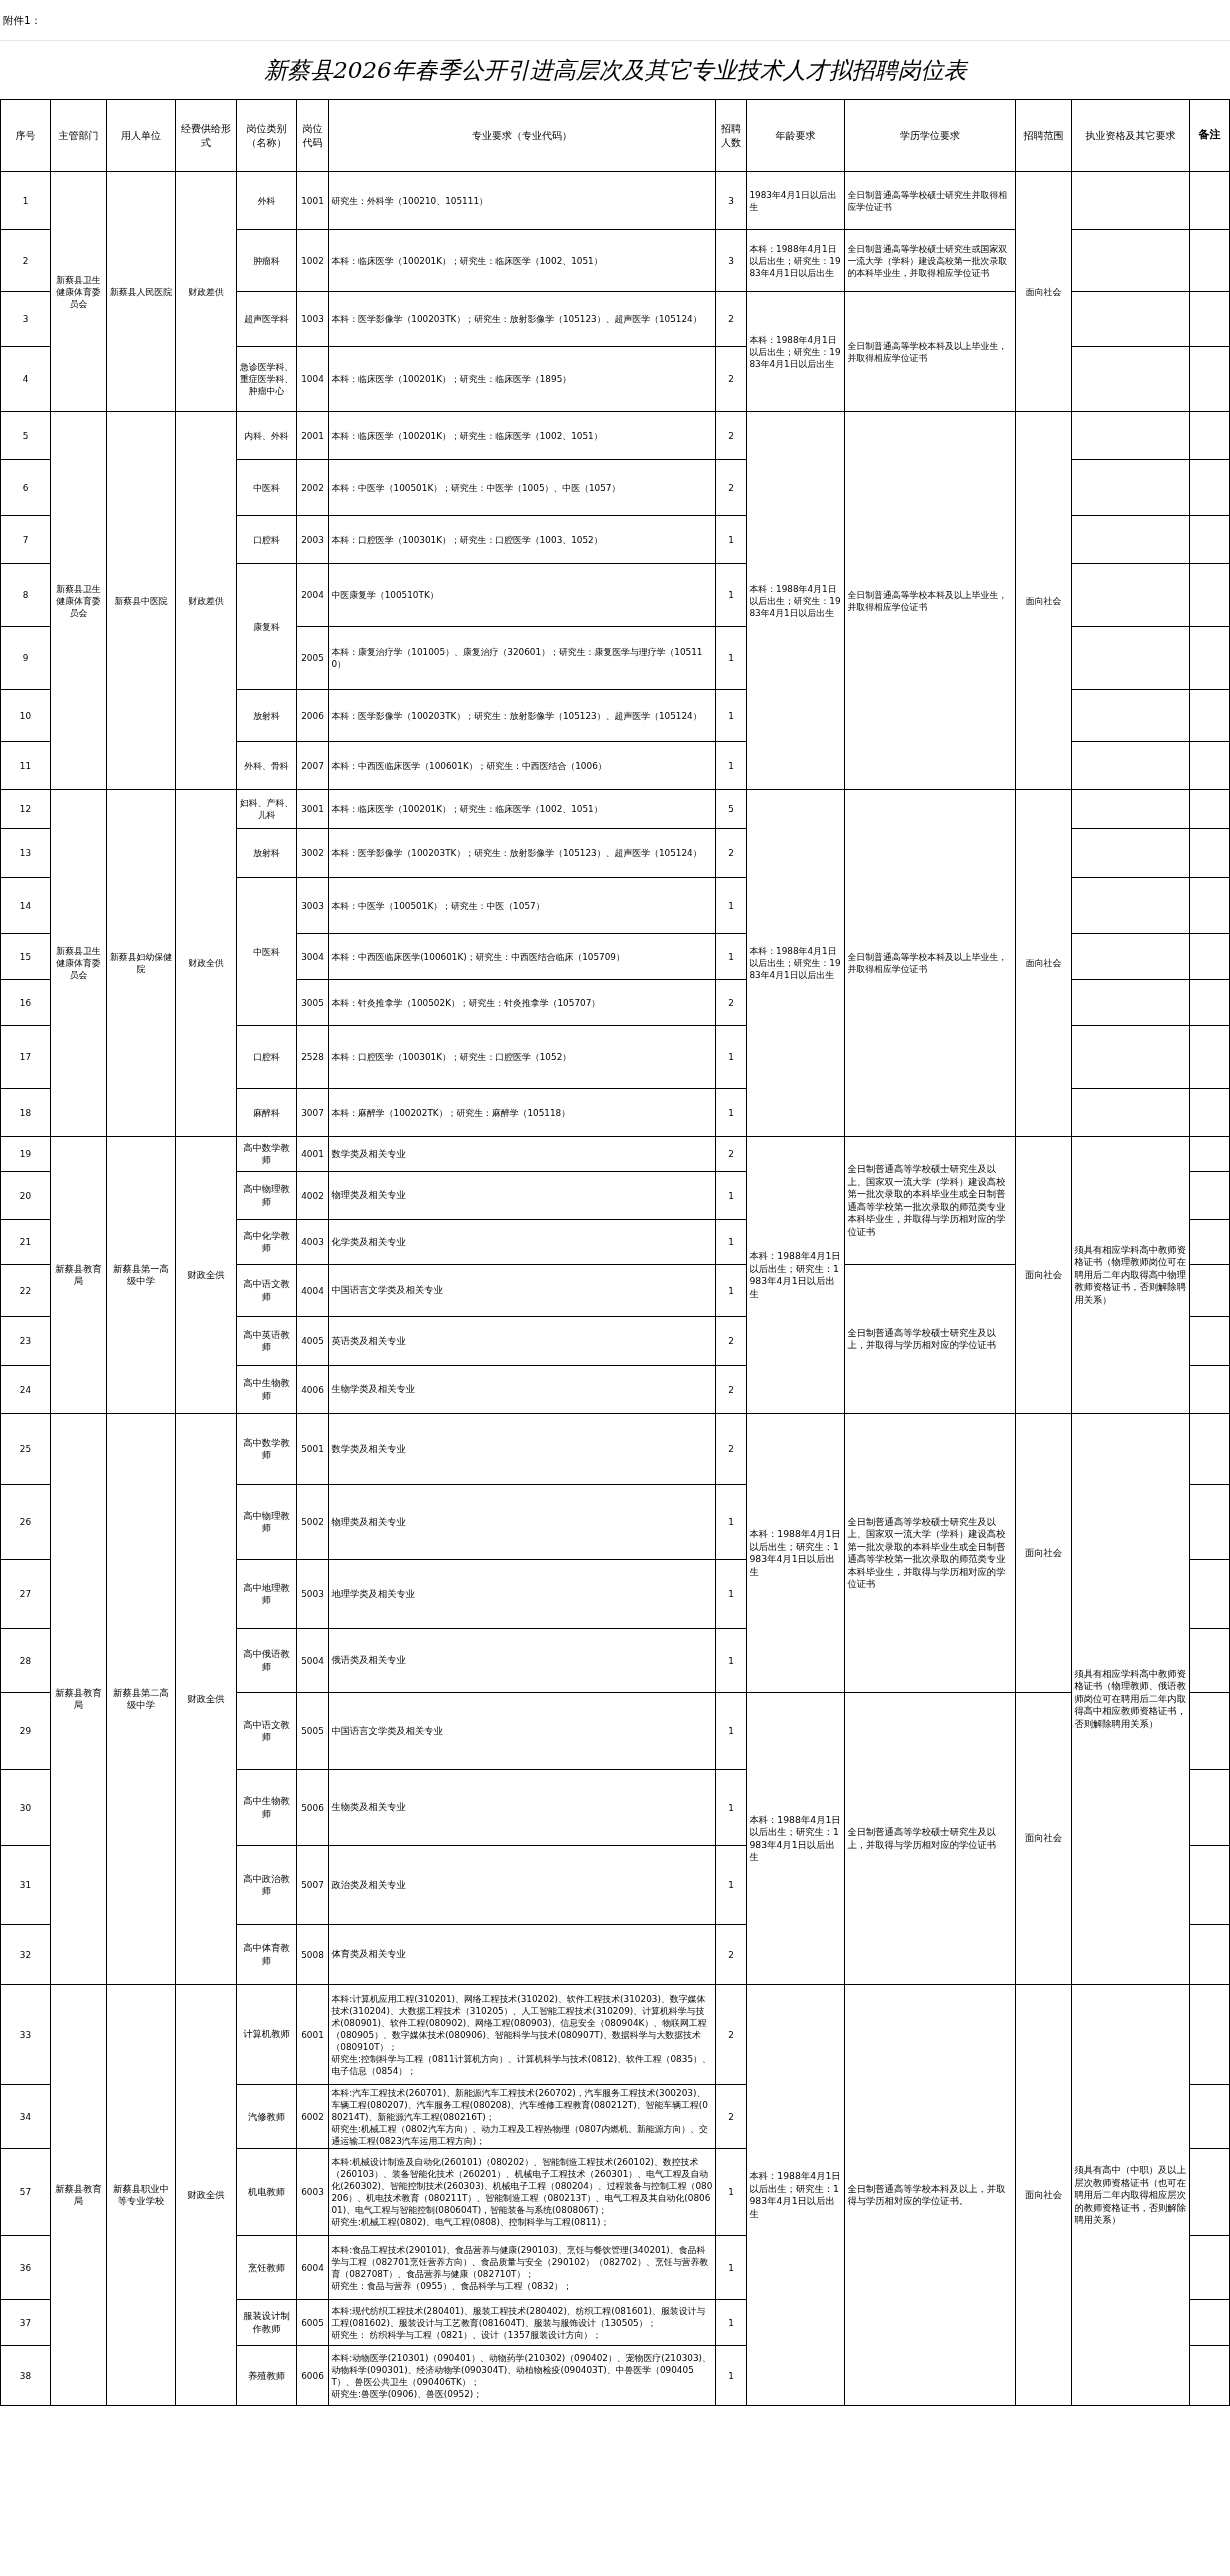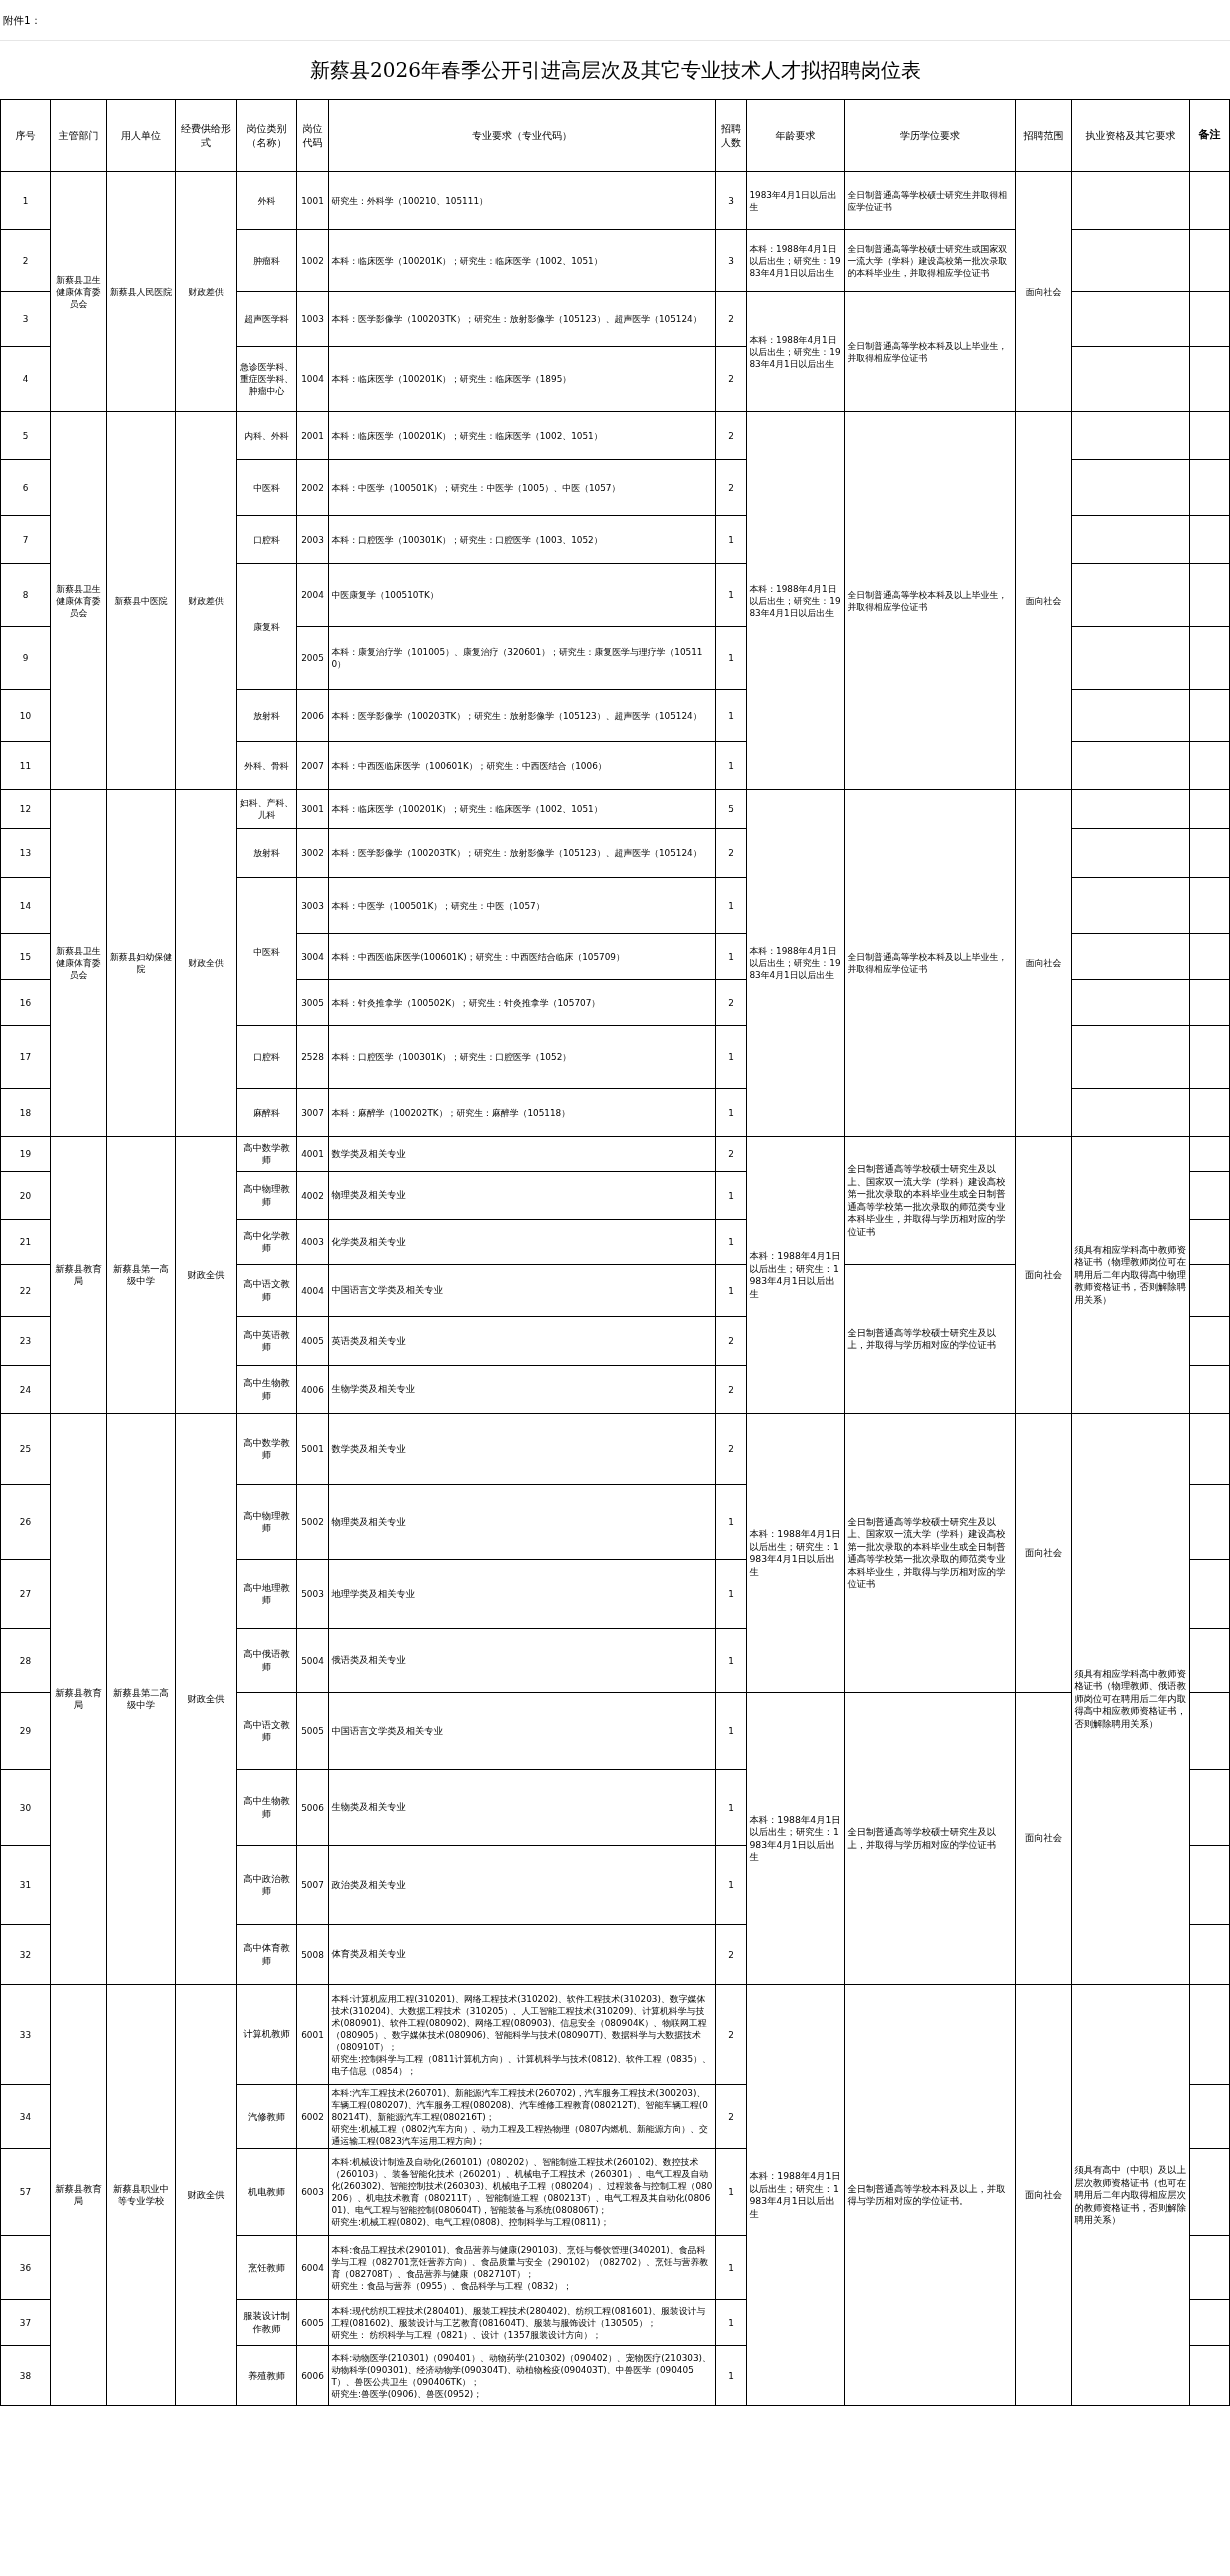--- a/index.html
+++ b/index.html
@@ -1,18 +1,18 @@
 <!DOCTYPE html>
 <html style="font-size:13px"><head>
 <meta charset="utf-8">
 <style>
   html, body { margin: 0; padding: 0; background: #ffffff; }
   body { width: 1231px; font-family: "DejaVu Sans", "Liberation Sans", sans-serif; color: #000; }
   .attach { height: 40px; line-height: 40px; font-size: 10.5px; padding-left: 3px; border-bottom: 0.8px solid #e6e6e6; }
-  .title { height: 58px; line-height: 58px; text-align: center; font-family: "DejaVu Serif", "Liberation Serif", serif; font-size: 20px; }
+  .title { height: 58px; line-height: 58px; text-align: center; font-family: "DejaVu Serif", "Liberation Serif", serif; font-size: 23px; font-style: italic; }
   table { border-collapse: collapse; table-layout: fixed; width: 1056px; }
   th, td { border: 0.8px solid #000; font-size: 8.9px; line-height: 1.35; vertical-align: middle; padding: 1.6px 2.4px; word-break: break-all; }
   th { font-weight: normal; font-size: 10px; text-align: center; height: 68px; }
   th.bold { font-weight: bold; font-size: 11px; margin-left: 48px; }
   td.c { text-align: center; }
   td.l { text-align: left; }
   td.big { font-size: 9.3px; }
   table { border-top: 1.6px solid #000; }
 </style>
 </head>

